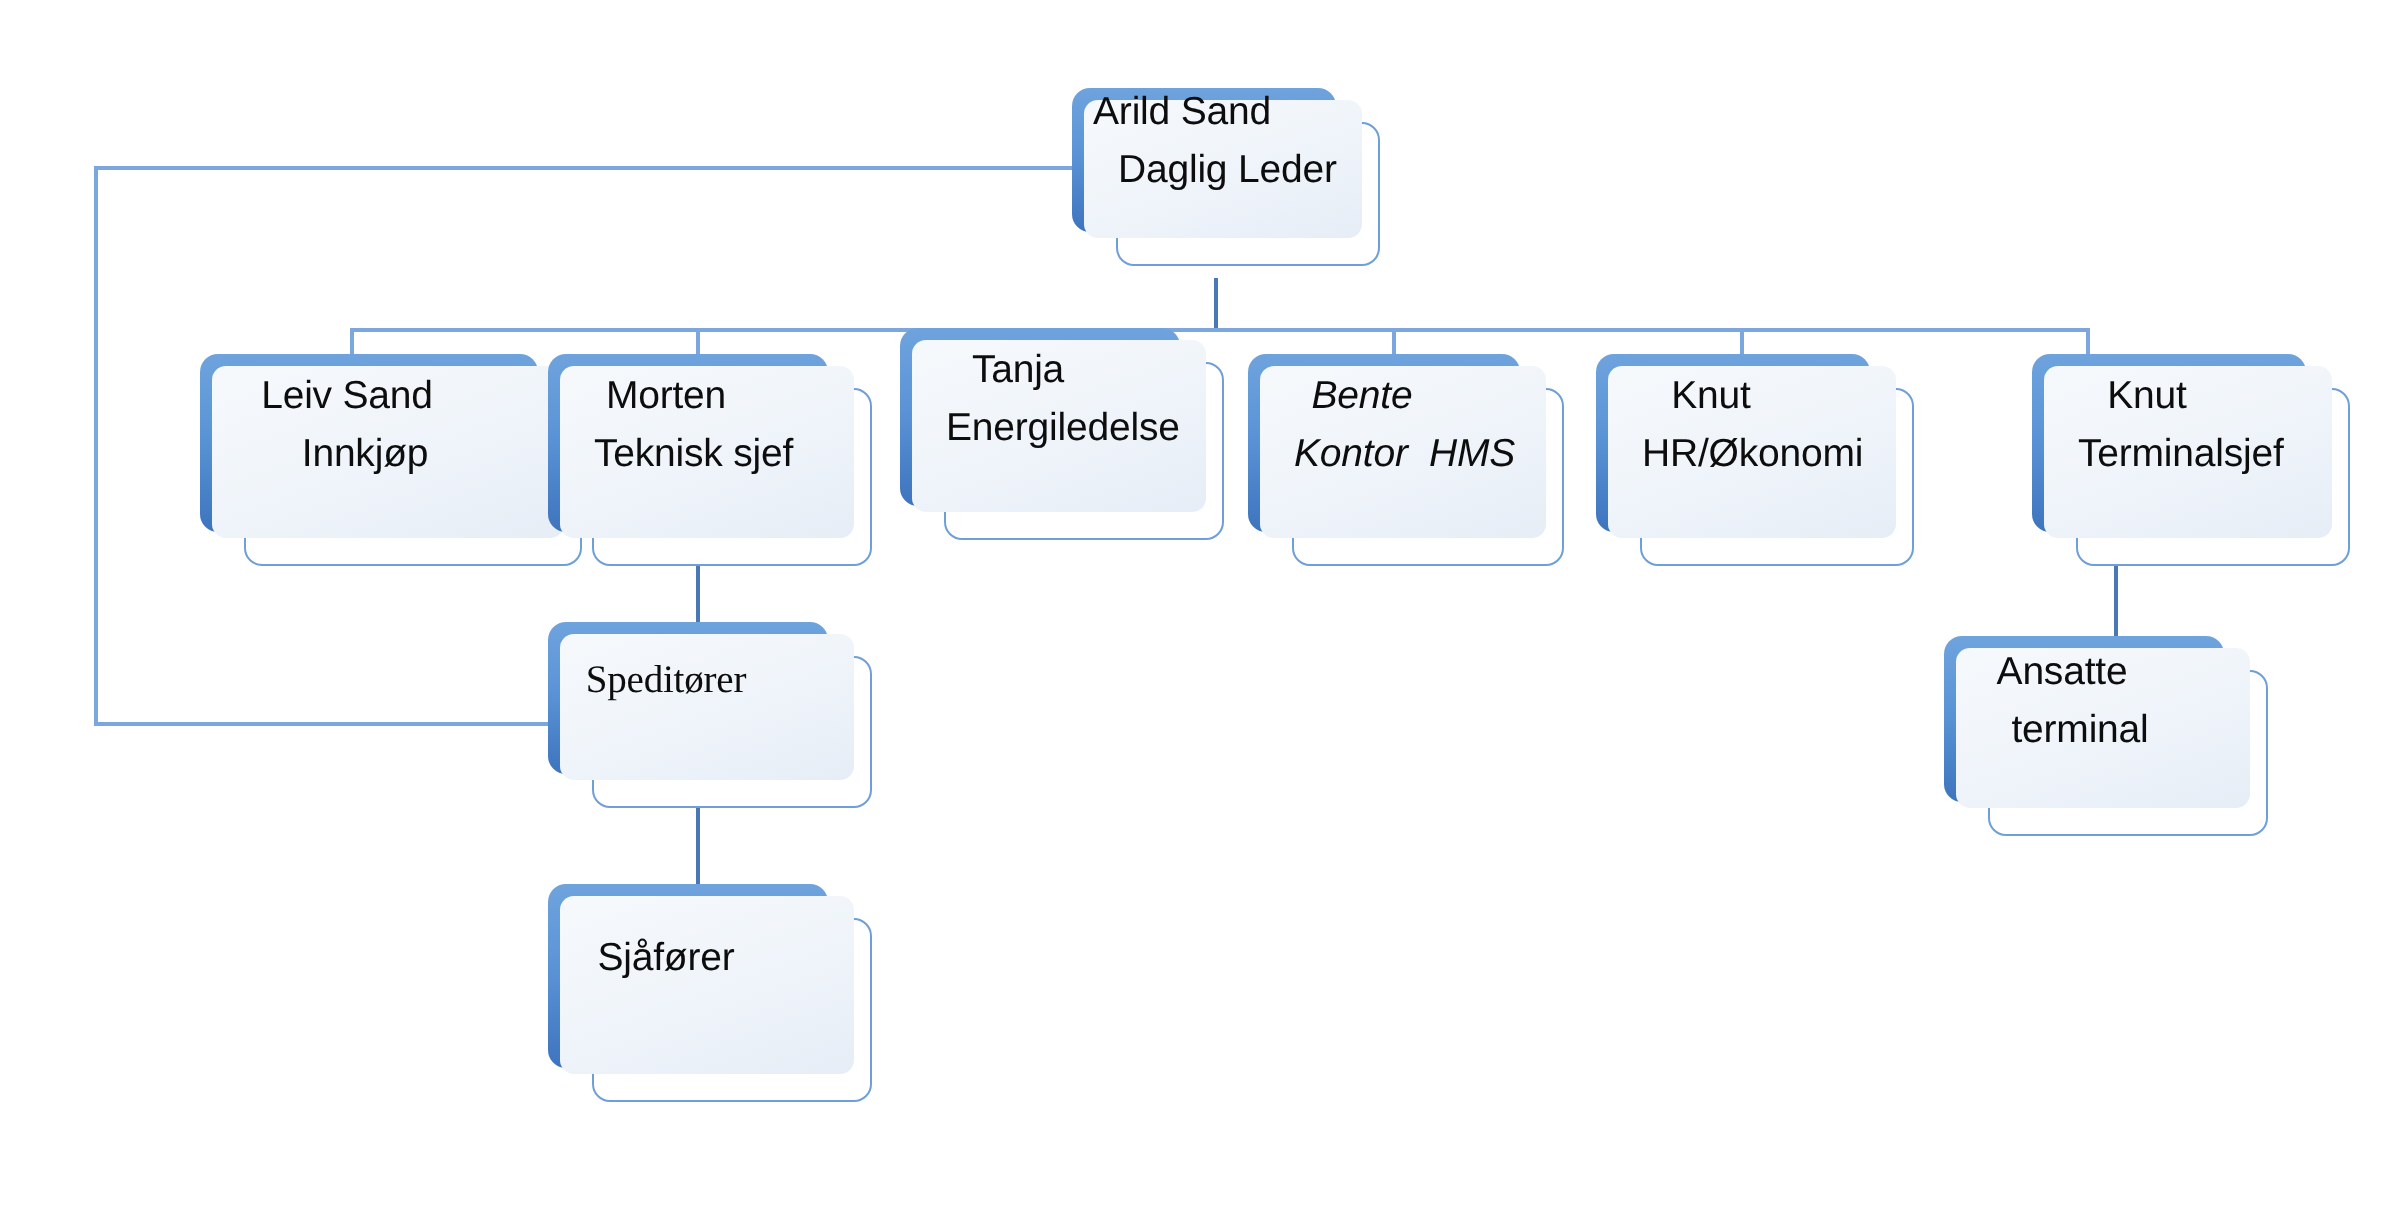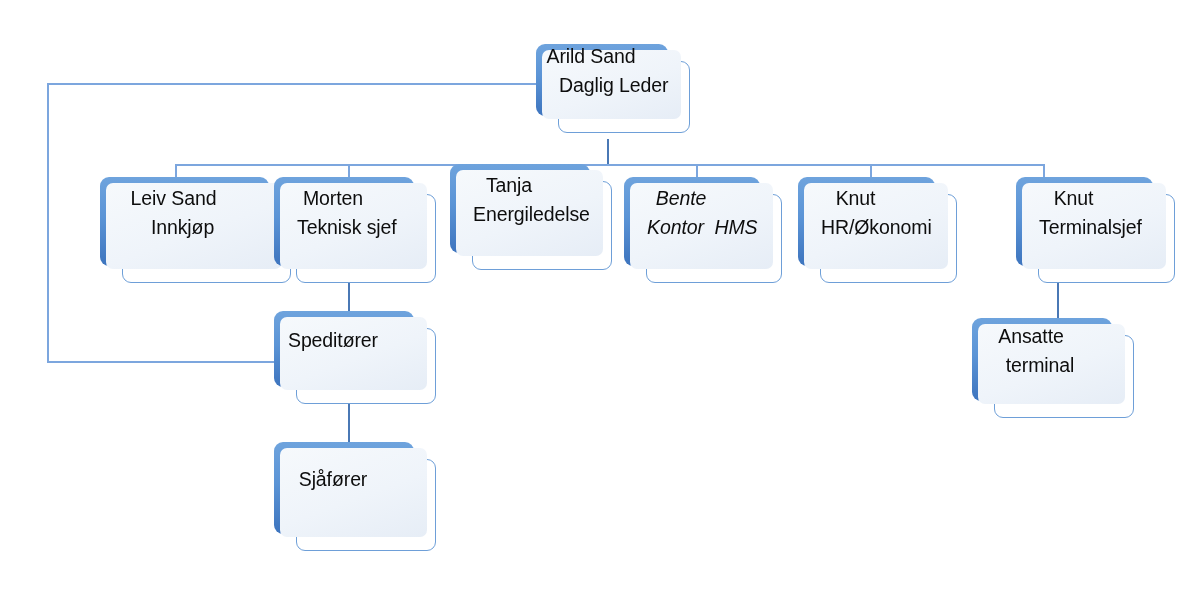--- a/index.html
+++ b/index.html
@@ -178,21 +178,21 @@
     <div class="back"></div>
     <div class="front">
       <div class="inner"></div>
     </div>
     <div class="label">
       <span class="ln1">Knut</span>
       <span class="ln2">Terminalsjef</span>
     </div>
   </div>
 
-  <div class="node" style="left:274px; top:311px; width:140px; height:76px;">
+  <div class="node" style="left:274px; top:311px; width:140px; height:76px;font-family:Liberation Serif, serif;">
     <div class="back"></div>
     <div class="front">
       <div class="inner"></div>
     </div>
     <div class="label">
       <span class="ln1">Speditører</span>
     </div>
   </div>
 
   <div class="node" style="left:972px; top:318px; width:140px; height:83px;">

